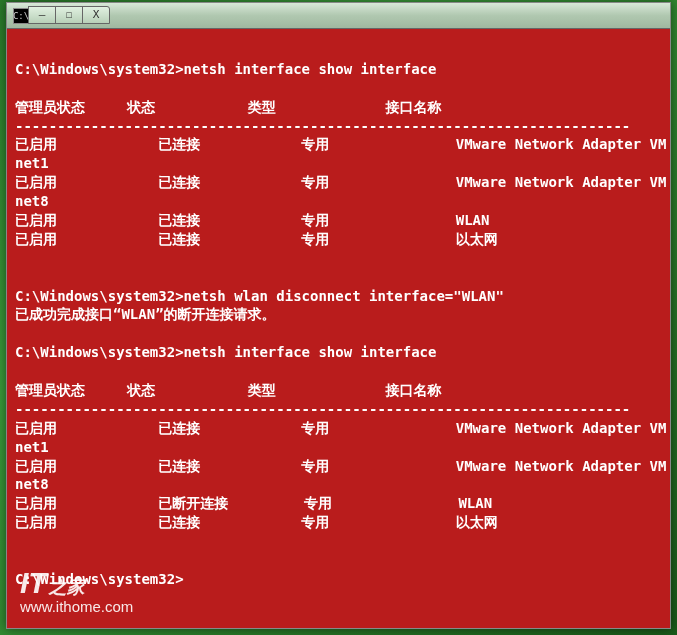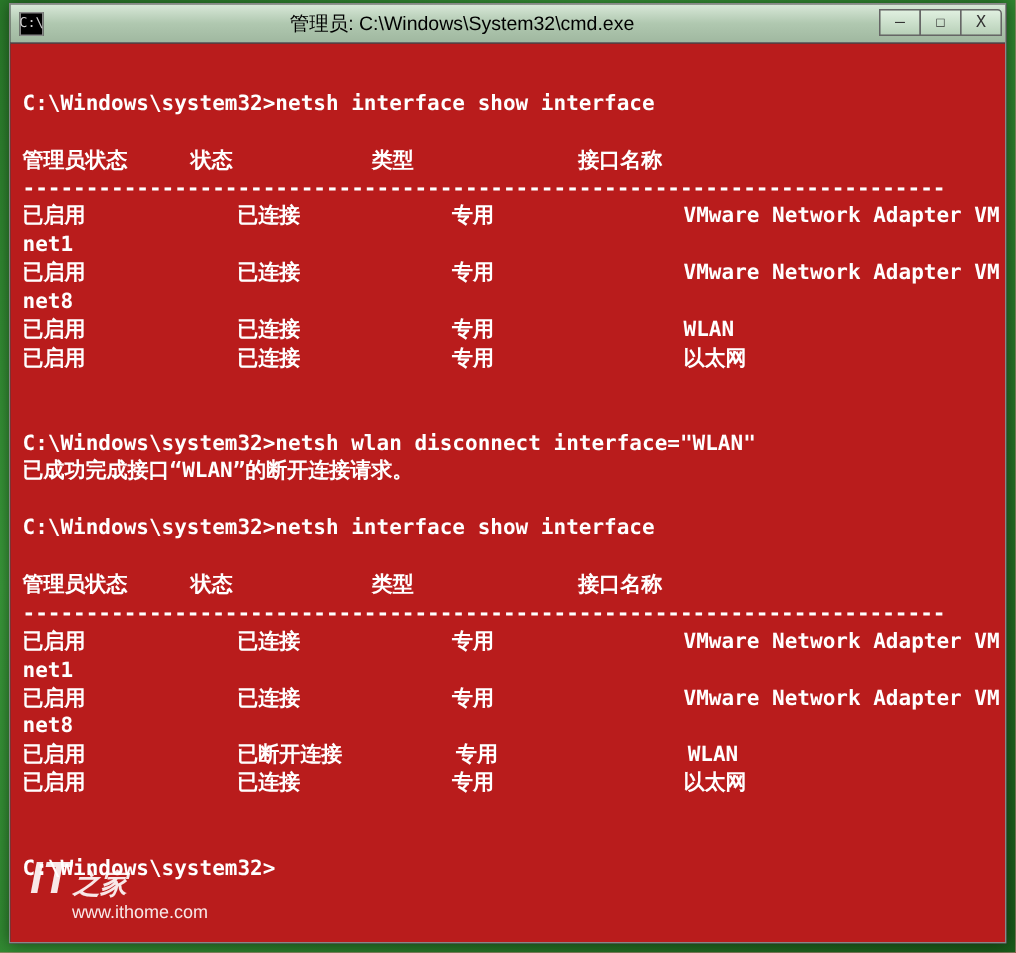--- a/index.html
+++ b/index.html
@@ -93,34 +93,32 @@
     .watermark-logo {
       font-size: 28px;
       font-weight: bold;
       font-style: italic;
       display: flex;
       align-items: baseline;
     }
     .watermark-logo .it { font-size: 30px; }
     .watermark-logo .zhija { font-size: 18px; margin-left: 2px; }
     .watermark-url {
-      font-size: 12px;
+      font-size: 15px;
       margin-top: -2px;
-      margin-left: 28px;
     }
   </style>
 </head>
 <body>
 
 <div class="window">
   <div class="titlebar">
     <div class="titlebar-icon">
       <span>C:\</span>
     </div>
-    <div class="titlebar-title">管理员: C:\Windows\System32\cmd.exe</div>
     <div class="window-controls">
       <div class="win-btn">—</div>
       <div class="win-btn">☐</div>
       <div class="win-btn close">X</div>
     </div>
   </div>
   <div class="terminal" id="terminal-body"><div class="term-line">&nbsp;</div><div class="term-line">C:\Windows\system32&gt;netsh interface show interface</div><div class="term-line">&nbsp;</div><div class="term-line">管理员状态     状态           类型             接口名称</div><div class="term-line">-------------------------------------------------------------------------</div><div class="term-line">已启用            已连接            专用               VMware Network Adapter VM</div><div class="term-line">net1</div><div class="term-line">已启用            已连接            专用               VMware Network Adapter VM</div><div class="term-line">net8</div><div class="term-line">已启用            已连接            专用               WLAN</div><div class="term-line">已启用            已连接            专用               以太网</div><div class="term-line">&nbsp;</div><div class="term-line">&nbsp;</div><div class="term-line">C:\Windows\system32&gt;netsh wlan disconnect interface="WLAN"</div><div class="term-line">已成功完成接口“WLAN”的断开连接请求。</div><div class="term-line">&nbsp;</div><div class="term-line">C:\Windows\system32&gt;netsh interface show interface</div><div class="term-line">&nbsp;</div><div class="term-line">管理员状态     状态           类型             接口名称</div><div class="term-line">-------------------------------------------------------------------------</div><div class="term-line">已启用            已连接            专用               VMware Network Adapter VM</div><div class="term-line">net1</div><div class="term-line">已启用            已连接            专用               VMware Network Adapter VM</div><div class="term-line">net8</div><div class="term-line">已启用            已断开连接         专用               WLAN</div><div class="term-line">已启用            已连接            专用               以太网</div><div class="term-line">&nbsp;</div><div class="term-line">&nbsp;</div><div class="term-line">C:\Windows\system32&gt;</div></div>
 </div>
 
 <div class="watermark">

